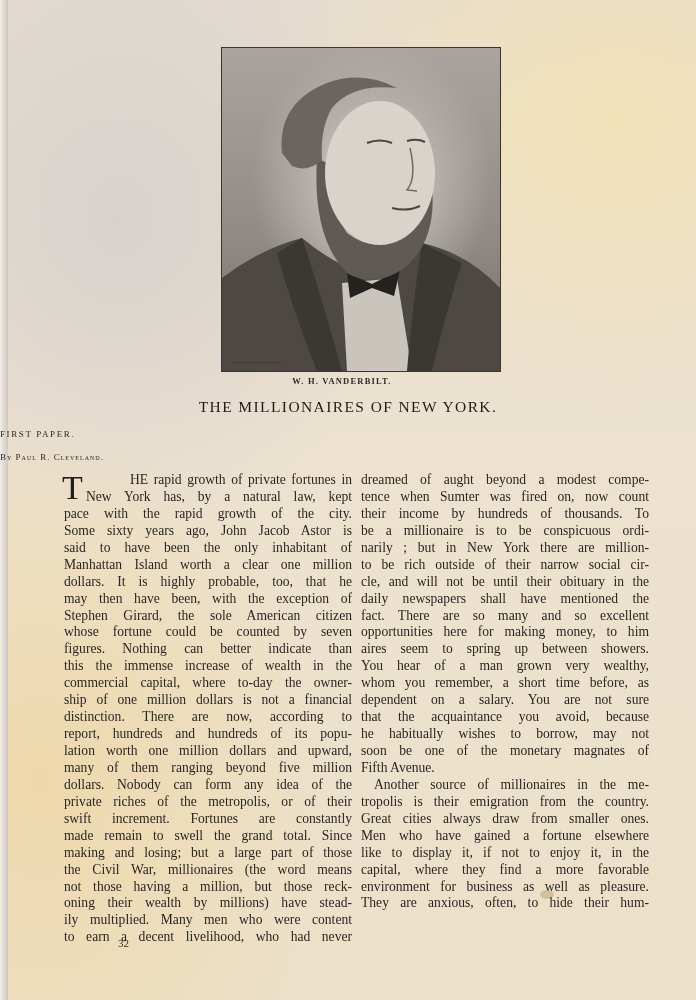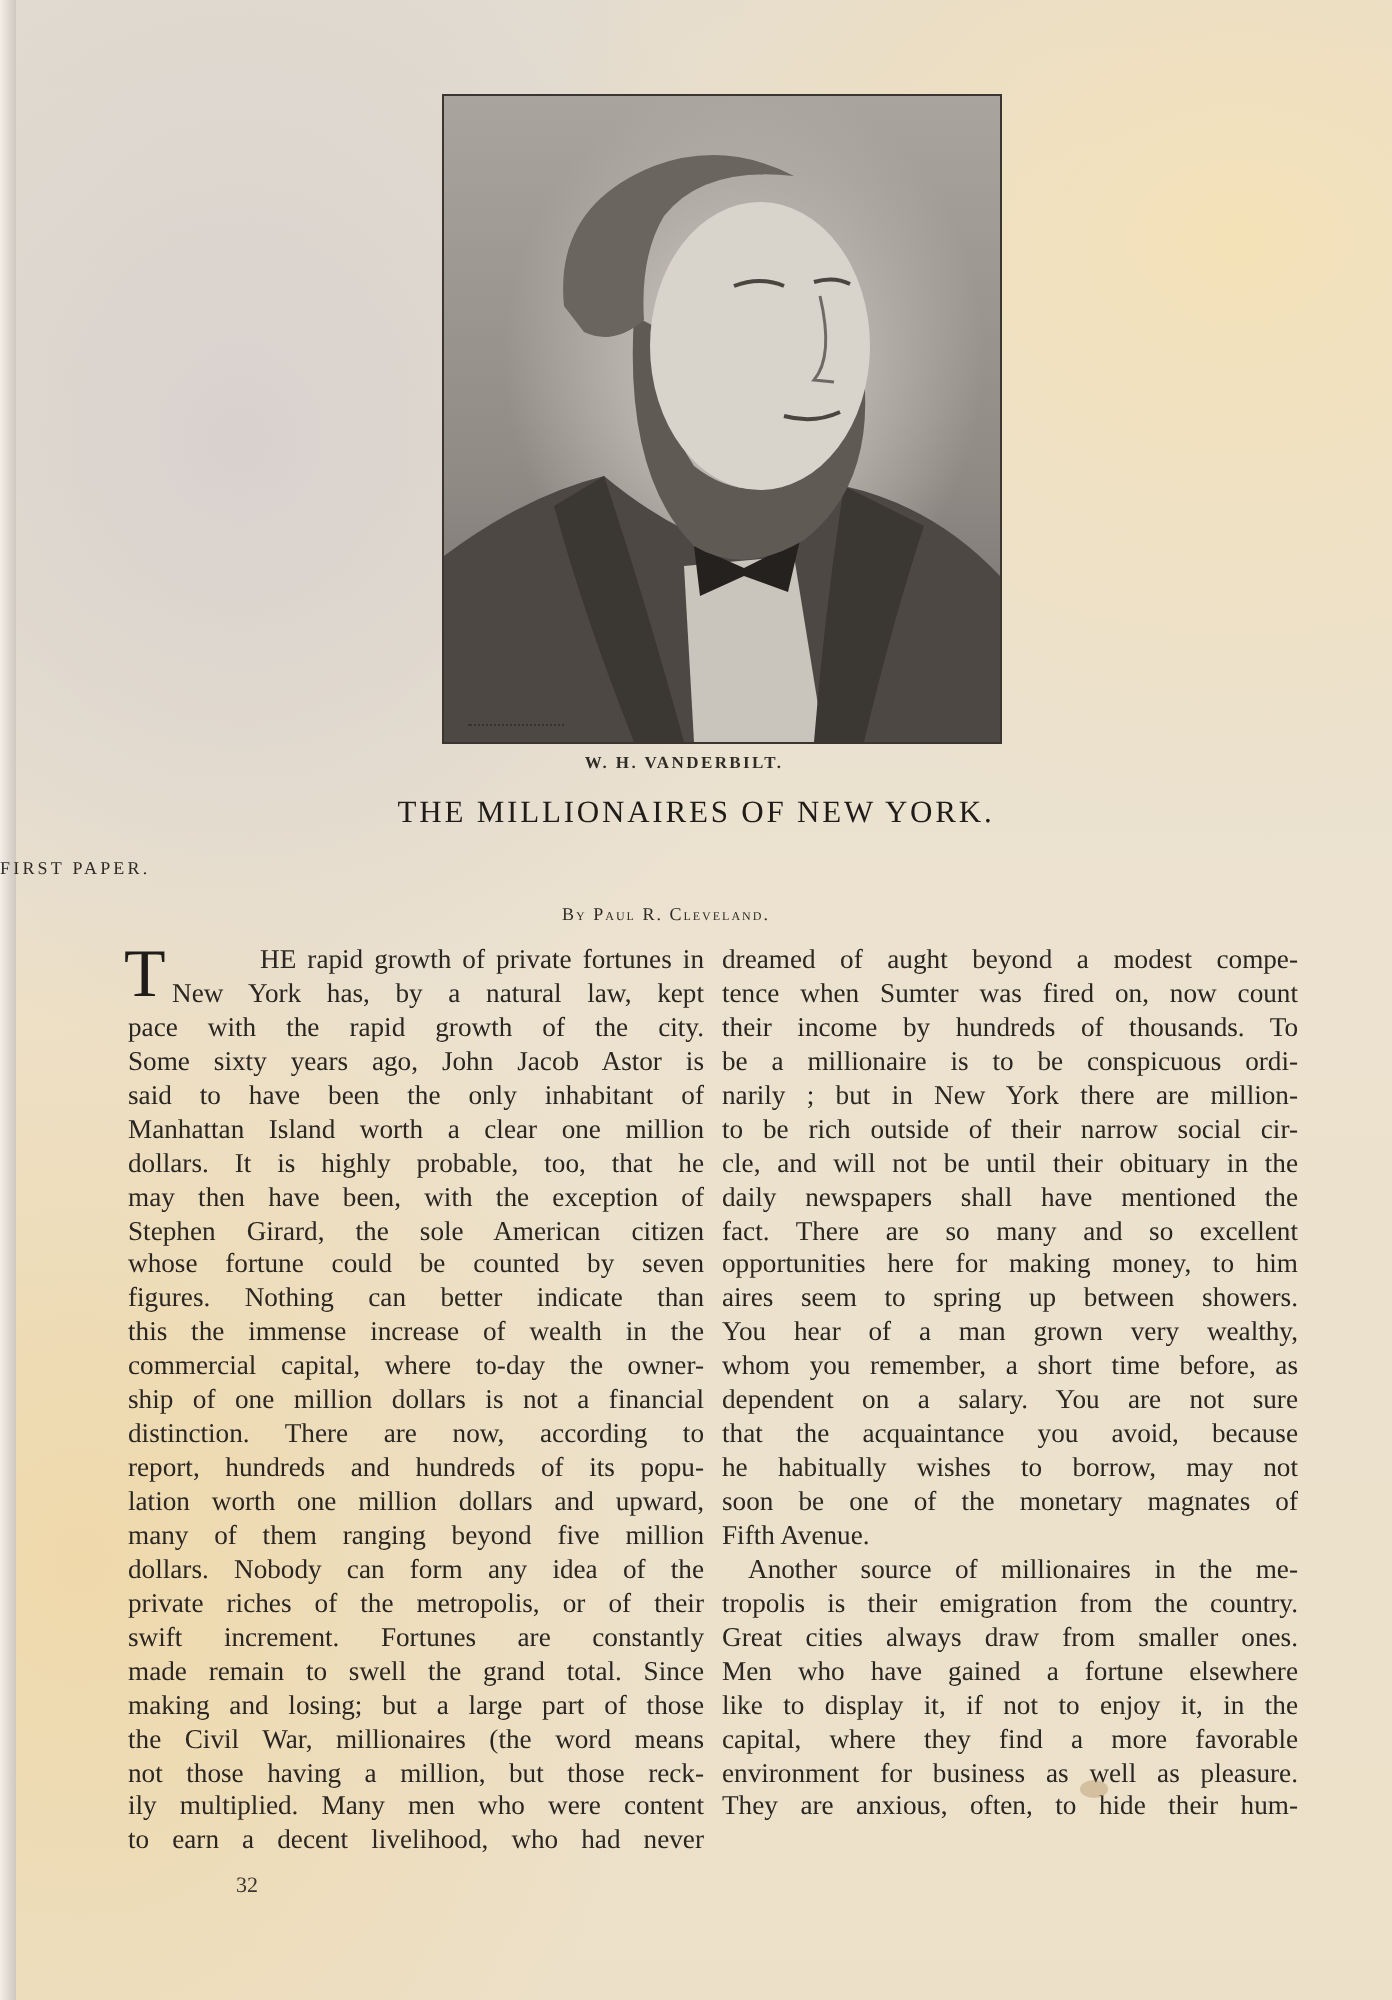--- a/index.html
+++ b/index.html
@@ -35,21 +35,21 @@
     }
     .title {
       position: absolute; left: 0; width: 696px; top: 398px; text-align: center;
       font-size: 15.5px; letter-spacing: 1.4px; color: #1f1c19;
     }
     .subtitle {
       position: absolute; left: 0; width: 696px; top: 429px; 
       font-size: 9px; letter-spacing: 1.6px; color: #2f2b27;
     }
     .byline {
-      position: absolute; left: 0; width: 666px; top: 452px; text-align: center;
+      position: absolute; left: 0; width: 666px; top: 452px; text-align: left;
       font-size: 9px; letter-spacing: 1px; color: #2f2b27; font-variant: small-caps;
     }
     .column {
       position: absolute; top: 472px; width: 288px;
       font-size: 13.6px; line-height: 16.95px; color: #2a2622;
     }
     .column.left { left: 64px; }
     .column.right { left: 361px; }
     .line {
       display: block; white-space: nowrap; text-align: justify;
@@ -127,20 +127,21 @@
   <span class="line">report, hundreds and hundreds of its popu-</span>
   <span class="line">lation worth one million dollars and upward,</span>
   <span class="line">many of them ranging beyond five million</span>
   <span class="line">dollars.  Nobody can form any idea of the</span>
   <span class="line">private riches of the metropolis, or of their</span>
   <span class="line">swift increment.  Fortunes are constantly</span>
   <span class="line">made remain to swell the grand total.  Since</span>
   <span class="line">making and losing; but a large part of those</span>
   <span class="line">the Civil War, millionaires (the word means</span>
   <span class="line">not those having a million, but those reck-</span>
+  <span class="line">oning their wealth by millions) have stead-</span>
   <span class="line">ily multiplied.  Many men who were content</span>
   <span class="line">to earn a decent livelihood, who had never</span>
 </div>
 
 <div class="column right">
   <span class="line">dreamed of aught beyond a modest compe-</span>
   <span class="line">tence when Sumter was fired on, now count</span>
   <span class="line">their income by hundreds of thousands.  To</span>
   <span class="line">be a millionaire is to be conspicuous ordi-</span>
   <span class="line">narily ; but in New York there are million-</span>

